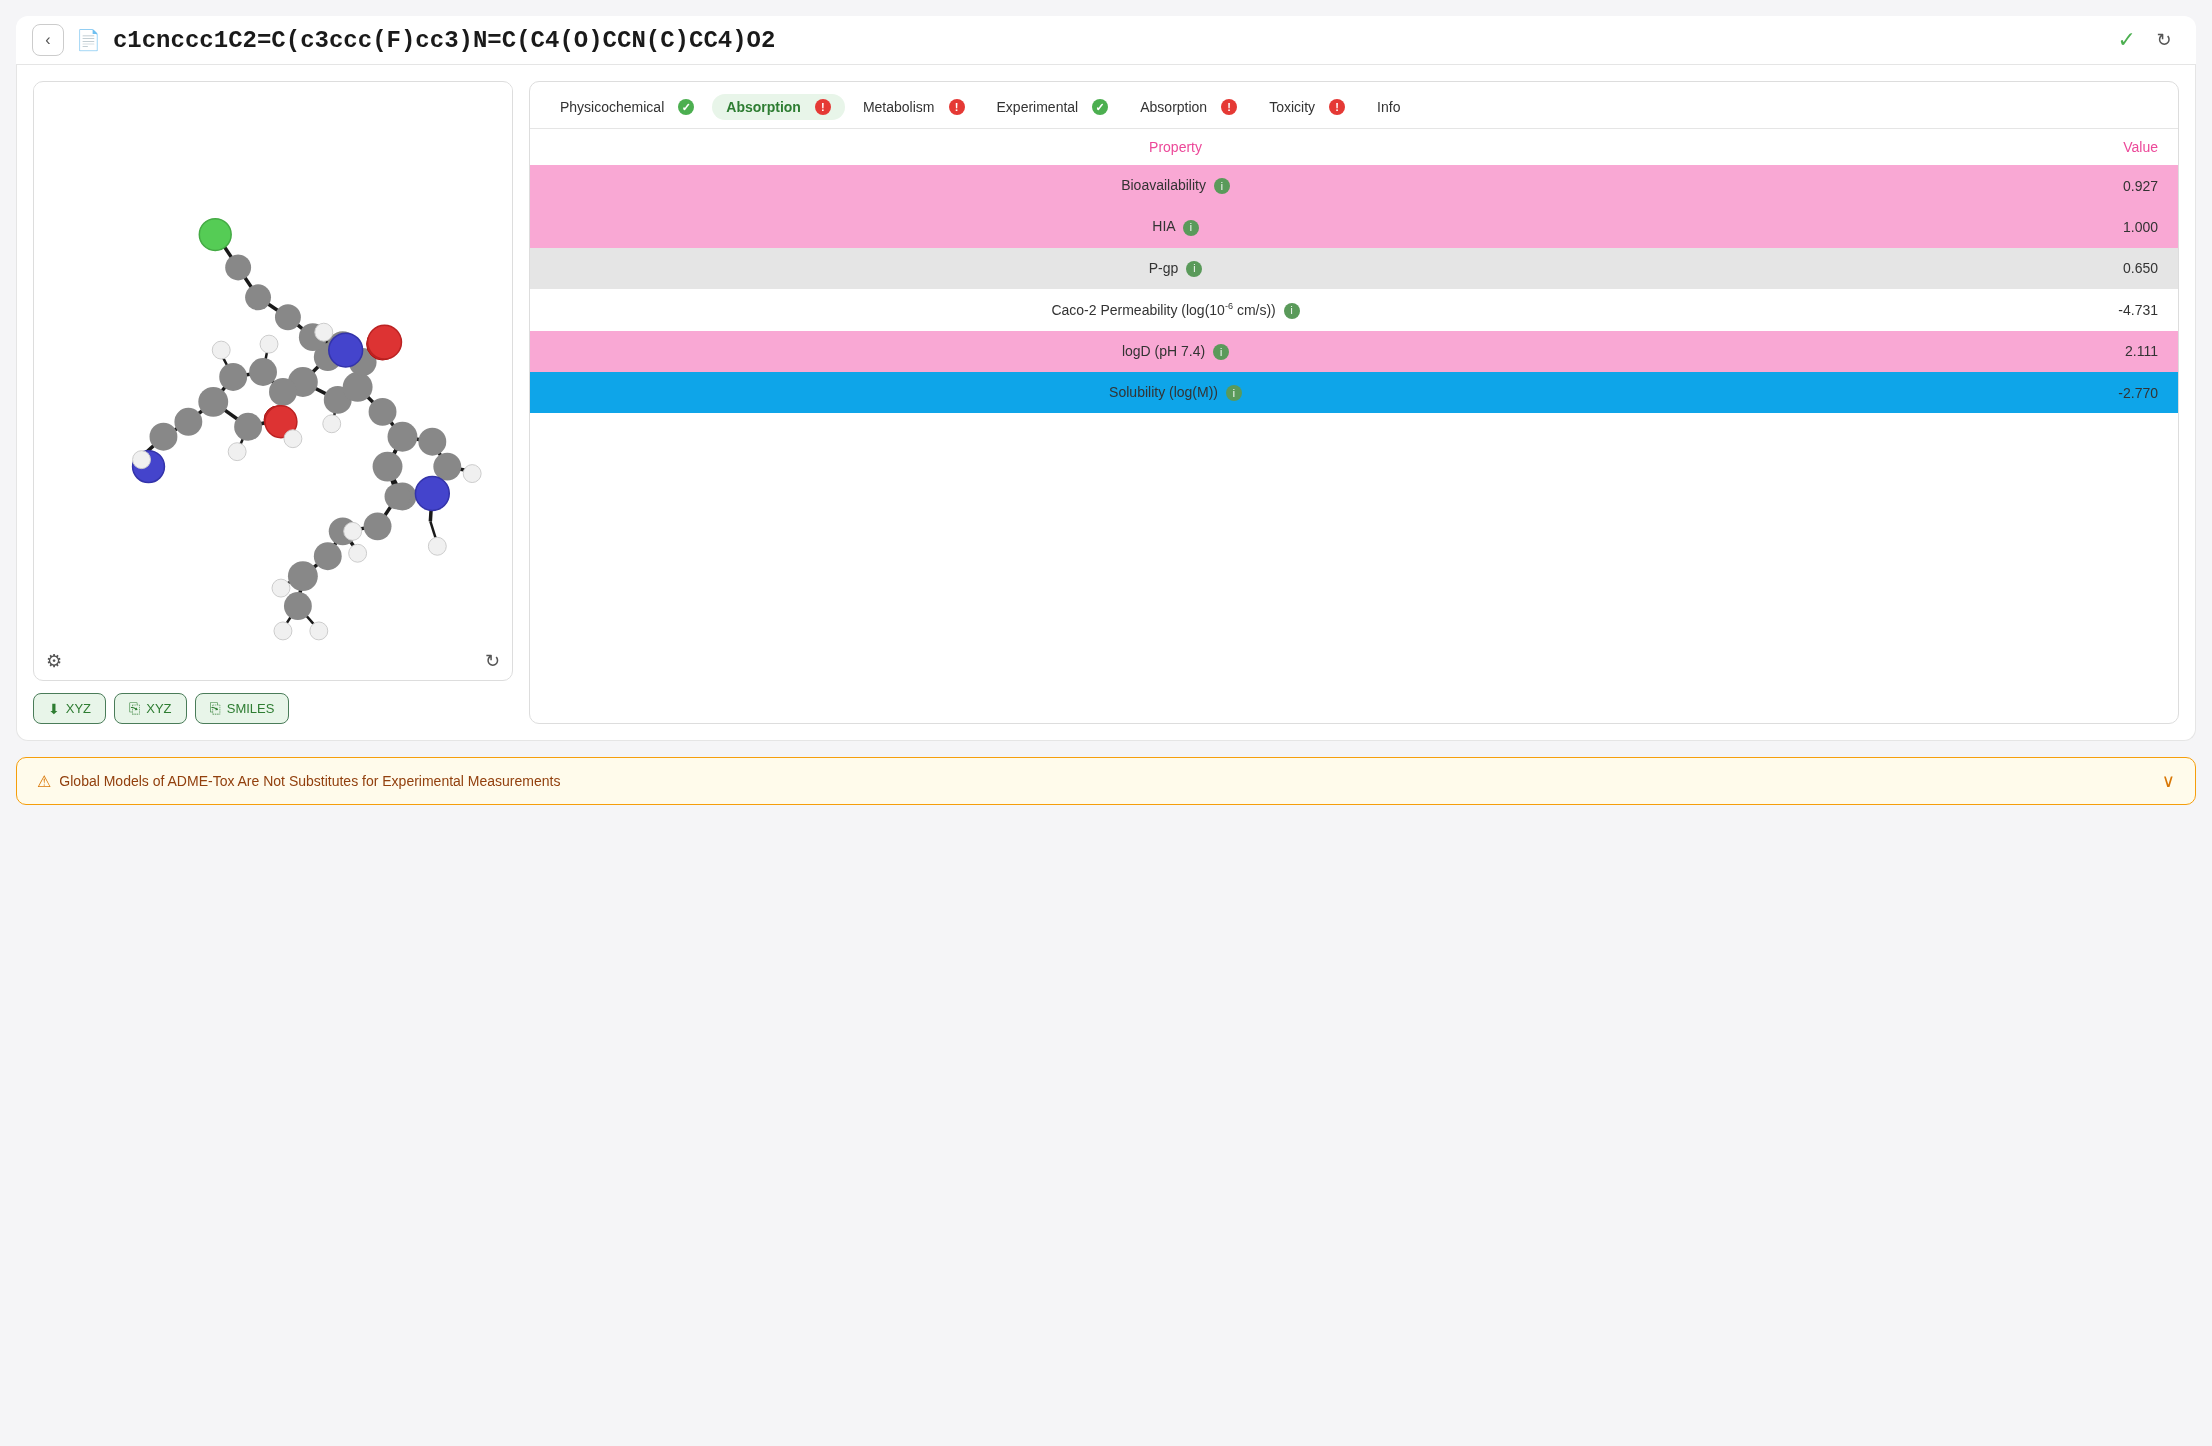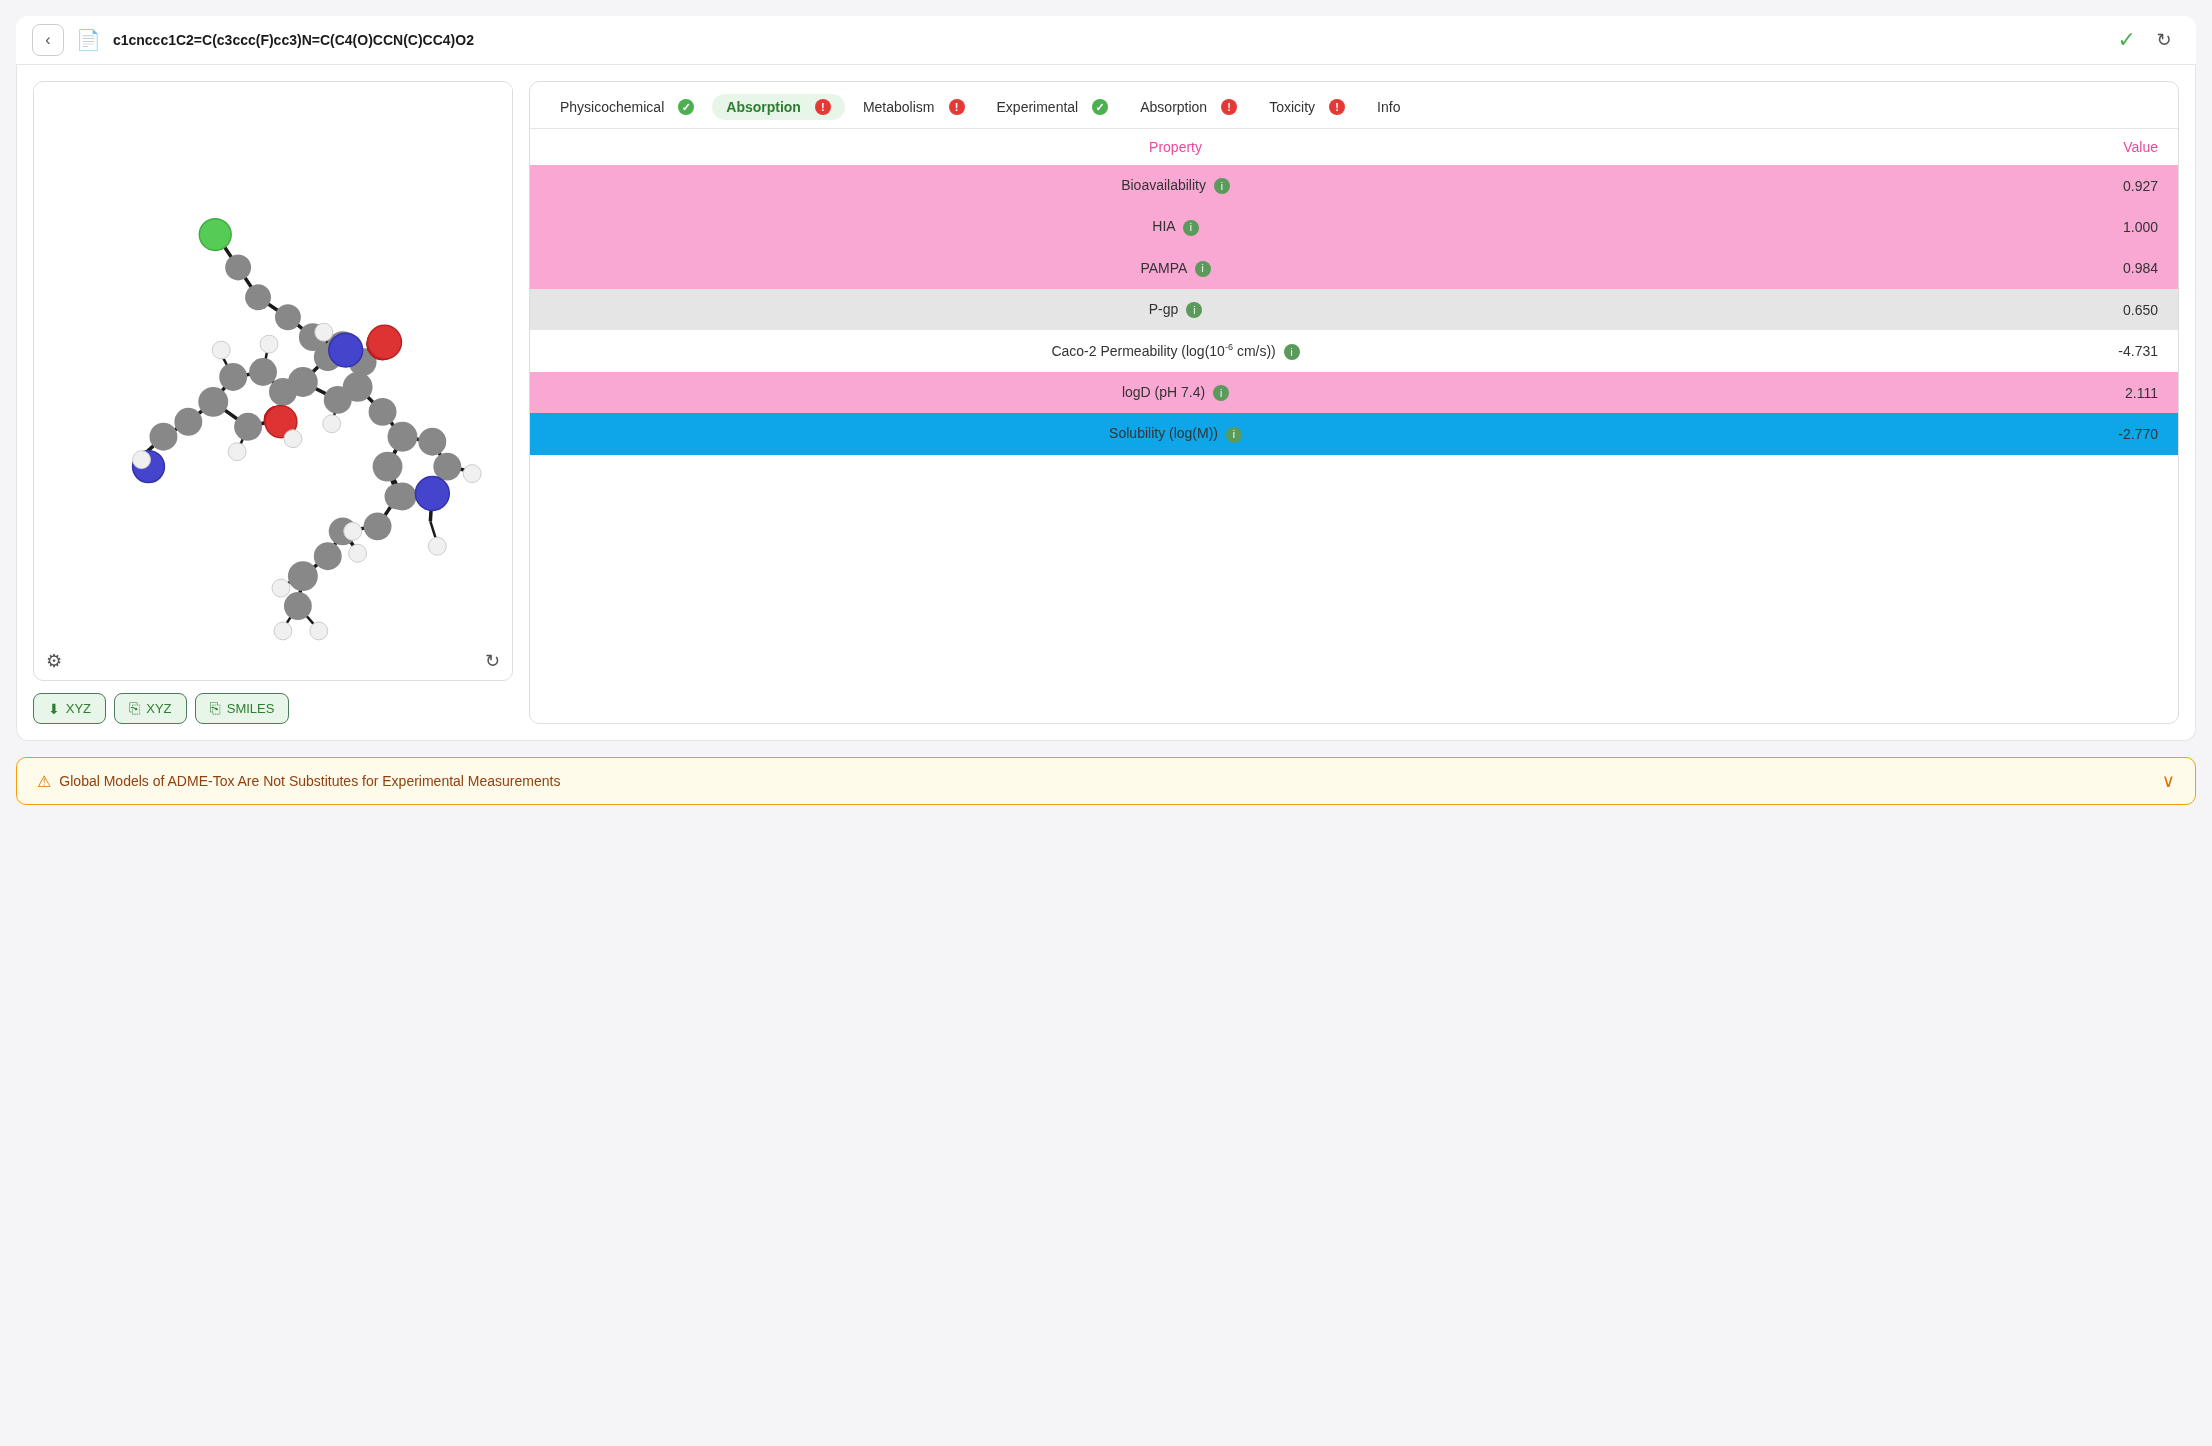--- a/index.html
+++ b/index.html
@@ -25,25 +25,25 @@
       width: 32px; height: 32px;
       border: 1.5px solid #ccc;
       border-radius: 8px;
       background: white;
       cursor: pointer;
       display: flex; align-items: center; justify-content: center;
       font-size: 16px; color: #555;
     }
     .doc-icon { font-size: 20px; color: #555; }
     .smiles-text {
-      font-size: 14px;
+      font-size: 24px;
       font-weight: 600;
       color: #1a1a1a;
       flex: 1;
-      font-family: Liberation Sans, sans-serif;
+      font-family: Liberation Mono, monospace;
     }
     .check-icon { color: #4CAF50; font-size: 22px; }
     .refresh-btn {
       width: 32px; height: 32px;
       border: none;
       background: none;
       cursor: pointer;
       font-size: 18px; color: #555;
     }
 
@@ -443,27 +443,20 @@
           </td>
           <td>0.927</td>
         </tr>
         <tr class="row-green">
           <td>
             <span>HIA</span>
             <span class="info-icon">i</span>
           </td>
           <td>1.000</td>
         </tr>
-        <tr class="row-green">
-          <td>
-            <span>PAMPA</span>
-            <span class="info-icon">i</span>
-          </td>
-          <td>0.984</td>
-        </tr>
         <tr class="row-red">
           <td>
             <span>P-gp</span>
             <span class="info-icon">i</span>
           </td>
           <td>0.650</td>
         </tr>
         <tr class="row-white">
           <td>
             Caco-2 Permeability (log(10<sup>-6</sup> cm/s))

